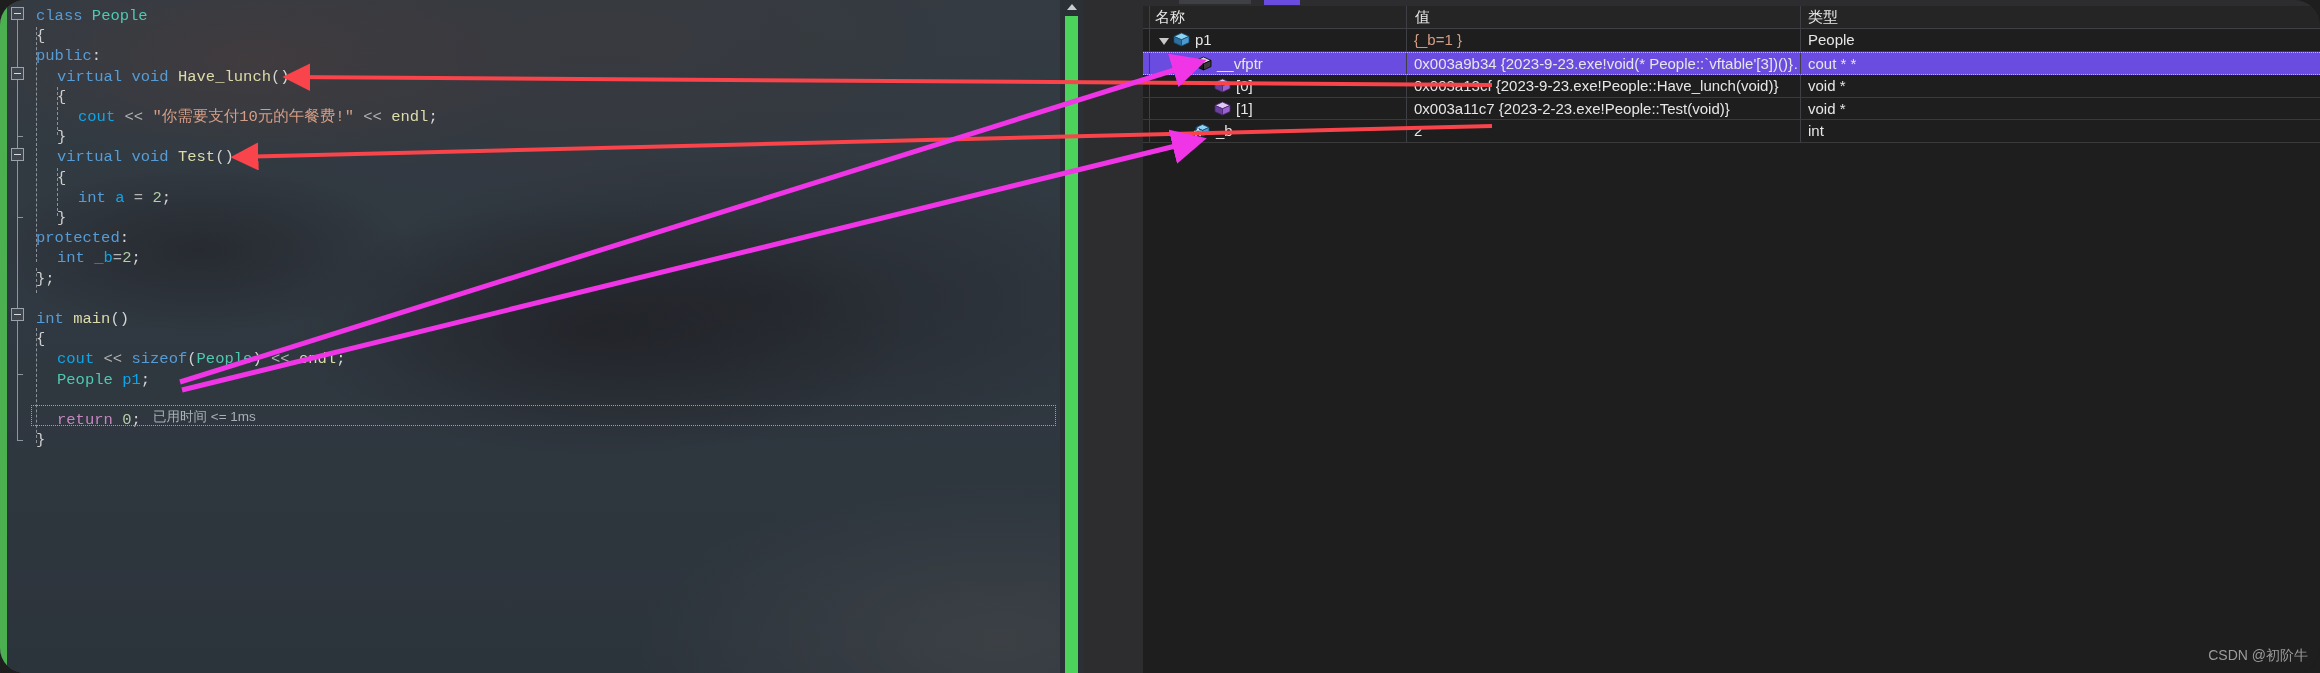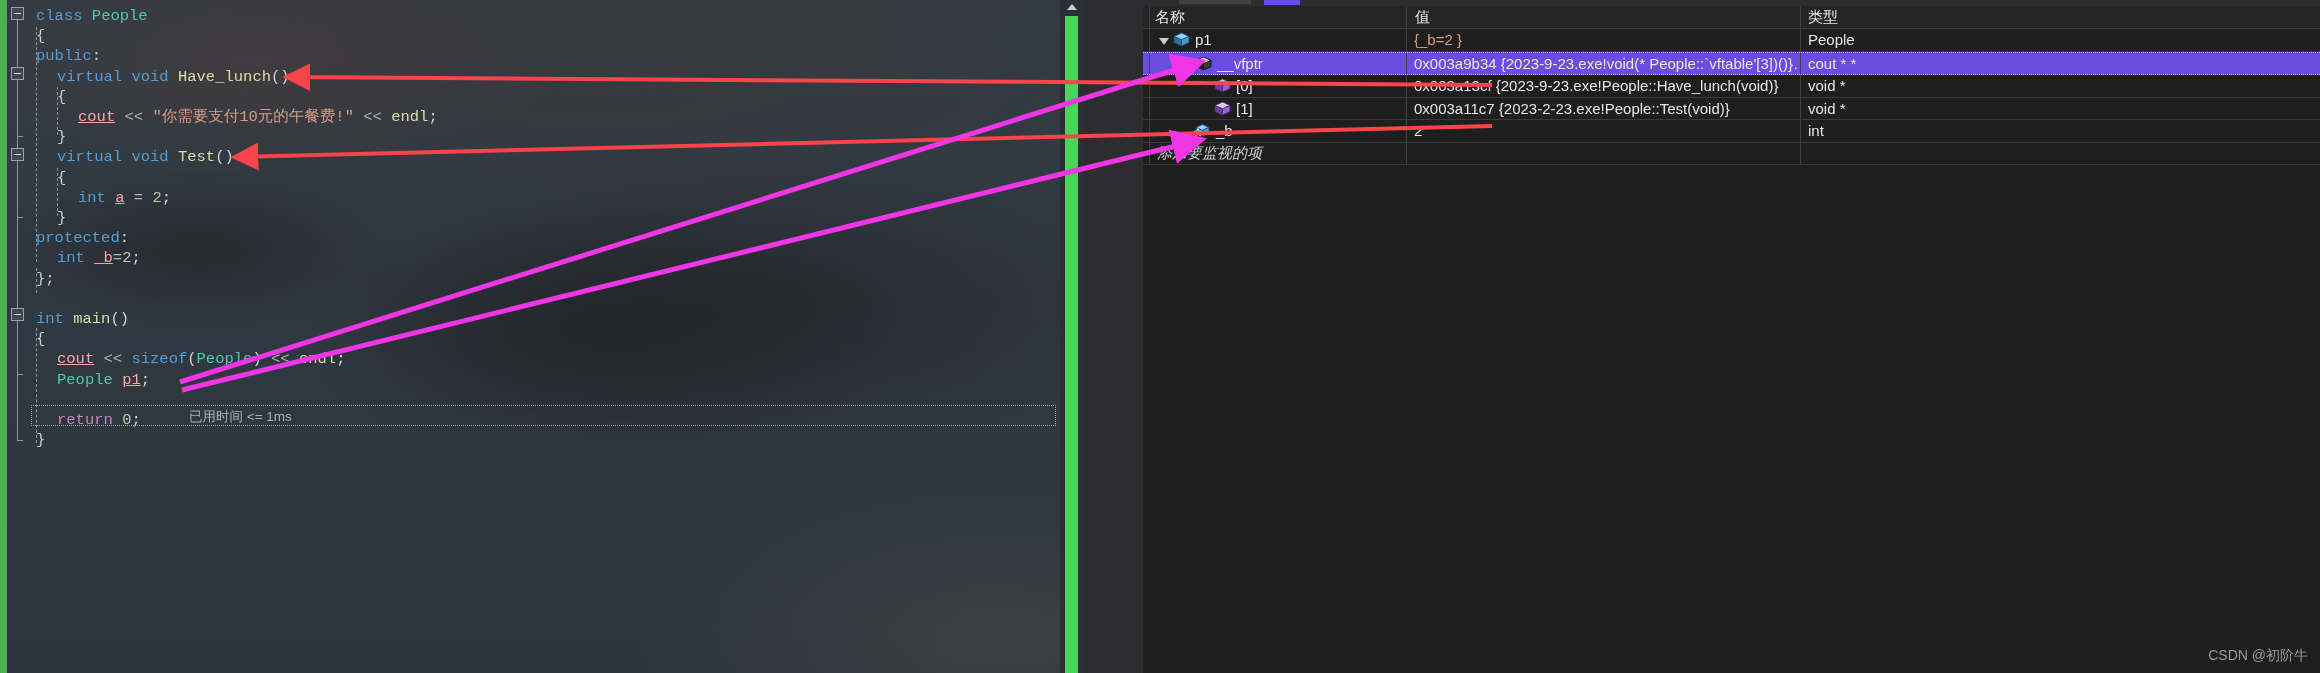--- a/index.html
+++ b/index.html
@@ -7,20 +7,21 @@
     padding: 0;
     background: #1e1e1e;
   }
   #root {
     position: relative;
     width: 2320px;
     height: 673px;
     overflow: hidden;
     font-family: "Liberation Sans", sans-serif;
     background: #1e1e1e;
+    border-radius: 25px;
   }
 
   
   #editor {
     position: absolute;
     left: 0; top: 0;
     width: 1143px;
     height: 673px;
     overflow: hidden;
     background: #333b43;
@@ -95,21 +96,21 @@
     font-size: 15.5px;
     line-height: 20.2px;
     white-space: pre;
   }
   .line { position: absolute; left: 0; }
 
   .t-key   { color: #569cd6; }   
   .t-type  { color: #4ec9b0; }   
   .t-fn    { color: #dcdcaa; }   
   .t-plain { color: #d4d4d4; }   
-  .t-var   { color: #fca5a5; text-decoration: underline; }   
+  .t-var   { color: #0ea5e9; }   
   .t-str   { color: #d69d85; }   
   .t-num   { color: #b5cea8; }   
   .t-ctrl  { color: #c586c0; }   
   .t-op    { color: #b4b4b4; }
   .t-brace { color: #cfcfcf; }
 
   
   .iguide {
     position: absolute;
     width: 1px;
@@ -121,21 +122,20 @@
     position: absolute;
     border: 1px dotted #9aa1a8;
     box-sizing: border-box;
   }
   .elapsed {
     position: absolute;
     color: #a8b0b6;
     font-family: "Liberation Sans", sans-serif;
     font-size: 13.5px;
     white-space: nowrap;
-    margin-left: 36px;
   }
 
   
   #scroll-col {
     position: absolute;
     left: 1060px; top: 0;
     width: 24px; height: 673px;
     background: #2b3036;
   }
   #scroll-col .sb-up {
@@ -355,21 +355,21 @@
               <span class="tri open"></span>
               <span class="cube">
                 <svg width="17" height="15" viewBox="0 0 17 15">
                   <polygon points="8.5,1 16,4.4 8.5,7.8 1,4.4" fill="#8fd3f4" stroke="#1b4d73" stroke-width="0.8"></polygon>
                   <polygon points="1,4.4 8.5,7.8 8.5,14 1,10.6" fill="#2c6f9e" stroke="#1b4d73" stroke-width="0.8"></polygon>
                   <polygon points="16,4.4 8.5,7.8 8.5,14 16,10.6" fill="#4b9bd1" stroke="#1b4d73" stroke-width="0.8"></polygon>
                 </svg>
               </span>
               <span>p1</span>
             </div>
-            <div class="cell-value val-struct" style="left: 271px; width: 384px;">{_b=2 }</div>
+            <div class="cell-value val-struct" style="left: 271px; width: 384px;">{_b=1 }</div>
             <div class="cell-type" style="left: 665px;">People</div>
             <div class="colsep" style="left: 6px; height: 21.5px;"></div>
             <div class="colsep" style="left: 263px; height: 21.5px;"></div>
             <div class="colsep" style="left: 657px; height: 21.5px;"></div>
           </div>
           <div class="wrow selected" style="border-top: 1px dotted rgb(189, 189, 189); border-bottom: 1px dotted rgb(189, 189, 189);">
             <div class="cell-name" style="left: 38px; width: 225px;">
               <span class="tri open"></span>
               <span class="cube">
                 <svg width="17" height="15" viewBox="0 0 17 15">
@@ -432,26 +432,20 @@
                   <polygon points="6,5.4 7.1,8.1 10,8.3 7.8,10.1 8.5,12.9 6,11.3 3.5,12.9 4.2,10.1 2,8.3 4.9,8.1" fill="none" stroke="#e9eef5" stroke-width="1"></polygon>
                 </svg></span>
               <span>_b</span>
             </div>
             <div class="cell-value val-plain" style="left: 271px; width: 384px;">2</div>
             <div class="cell-type" style="left: 665px;">int</div>
             <div class="colsep" style="left: 6px; height: 21.5px;"></div>
             <div class="colsep" style="left: 263px; height: 21.5px;"></div>
             <div class="colsep" style="left: 657px; height: 21.5px;"></div>
           </div>
-          <div class="wrow placeholder-row">
-            <div class="cell-name" style="left: 14px;">添加要监视的项</div>
-            <div class="colsep" style="left: 6px; height: 21.5px;"></div>
-            <div class="colsep" style="left: 263px; height: 21.5px;"></div>
-            <div class="colsep" style="left: 657px; height: 21.5px;"></div>
-          </div>
         </div>
     </div>
   </div>
 
   <svg id="overlay" viewBox="0 0 2320 673" xmlns="http://www.w3.org/2000/svg">
     <defs>
       <marker id="redhead" markerWidth="7" markerHeight="7" refX="5.6" refY="3.5" orient="auto">
         <polygon points="0,0 7,3.5 0,7" fill="#f8444a"></polygon>
       </marker>
       <marker id="magentahead" markerWidth="7" markerHeight="7" refX="5.6" refY="3.5" orient="auto">

